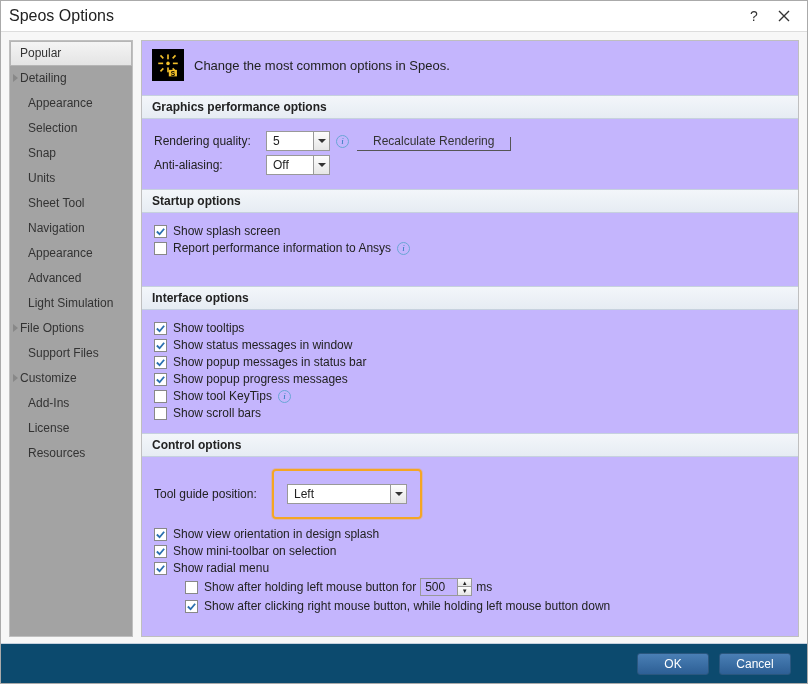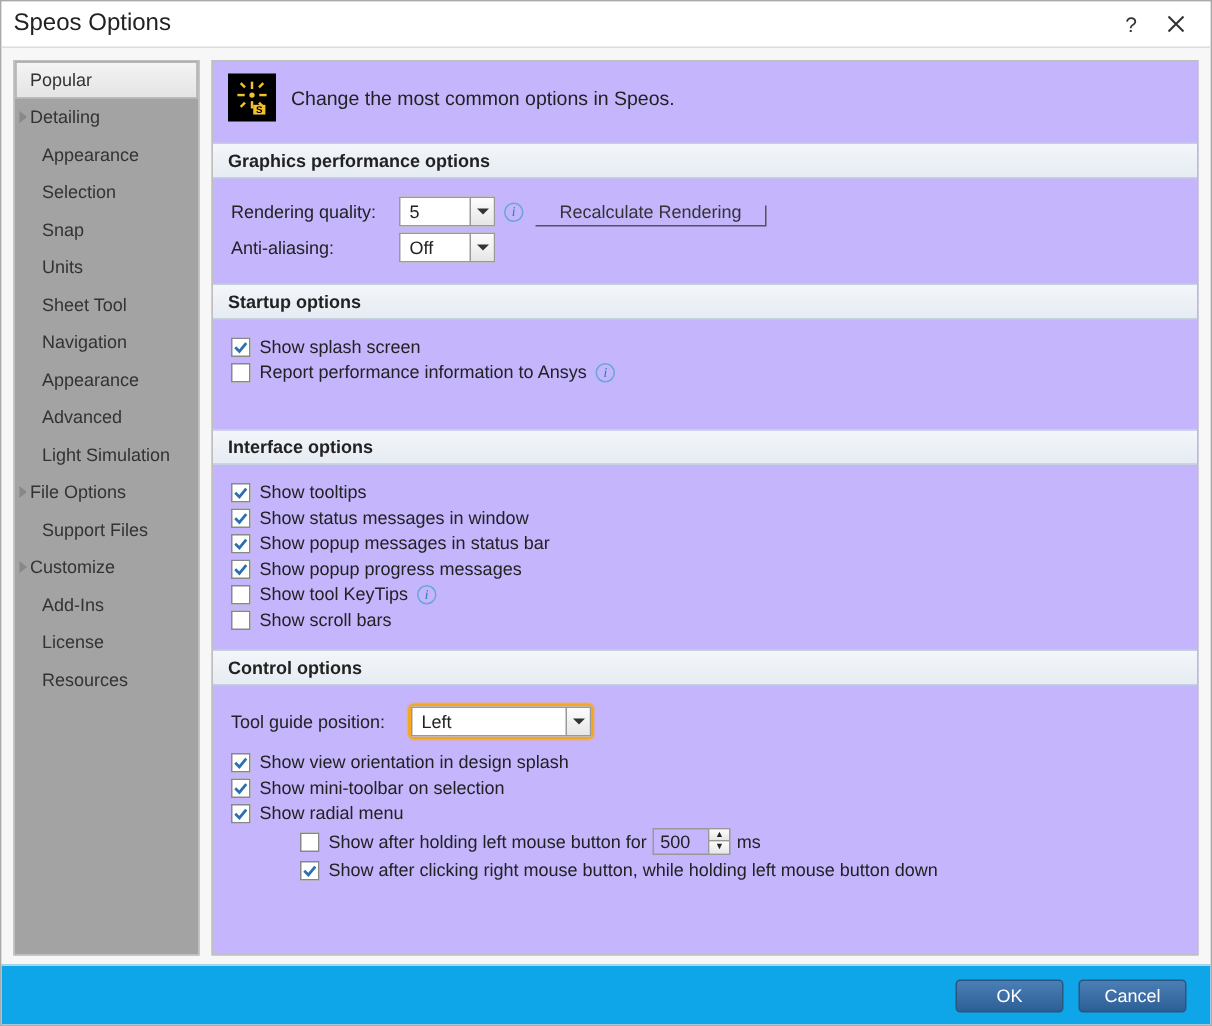--- a/index.html
+++ b/index.html
@@ -115,21 +115,21 @@
   .dropdown .dd-btn::after {
     content: "";
     border-left: 4px solid transparent;
     border-right: 4px solid transparent;
     border-top: 4px solid #333;
   }
   .highlight-dd {
     border: 2px solid #f5a623;
     border-radius: 4px;
     box-shadow: 0 0 0 1px rgba(245,166,35,.3);
-    padding: 0;
+    padding: 13px;
   }
   .info-icon {
     width: 13px; height: 13px;
     border: 1px solid #6aa6d6;
     border-radius: 50%;
     color: #2a78b8;
     font-size: 9px;
     display: inline-flex;
     align-items: center; justify-content: center;
     font-style: italic;
@@ -158,41 +158,41 @@
   }
   .chk {
     width: 13px; height: 13px;
     border: 1px solid #888;
     margin-right: 6px;
     background: #fff;
     display: inline-flex; align-items: center; justify-content: center;
   }
   .chk.checked { background: #fff; }
   .chk.checked svg { width: 11px; height: 11px; }
-  .indent1 { margin-left: 22px; padding-left: 24px; }
+  .indent1 { margin-left: 7px; padding-left: 24px; }
   .spinner {
     display: inline-flex; align-items: center;
     border: 1px solid #999;
     height: 18px;
     margin: 0 4px;
   }
   .spinner .sp-val { width: 36px; padding: 0 4px; text-align: left; }
   .spinner .sp-btns {
     width: 14px; display: flex; flex-direction: column;
     border-left: 1px solid #999;
   }
   .spinner .sp-btns div {
     height: 8px; display: flex; align-items: center; justify-content: center;
     background: linear-gradient(#fdfdfd, #e6e6e6);
     font-size: 6px;
   }
   .spinner .sp-btns div:first-child { border-bottom: 1px solid #999; }
   .footer {
     height: 40px;
-    background: #0ea5e9;
+    background: #0c4a6e;
     border-top: 1px solid #c6d1de;
     display: flex; align-items: center; justify-content: flex-end;
     padding: 0 16px;
   }
   .btn {
     min-width: 72px;
     height: 22px;
     background: linear-gradient(#4a7fb5, #2d5f95);
     color: #fff;
     border-radius: 3px;

